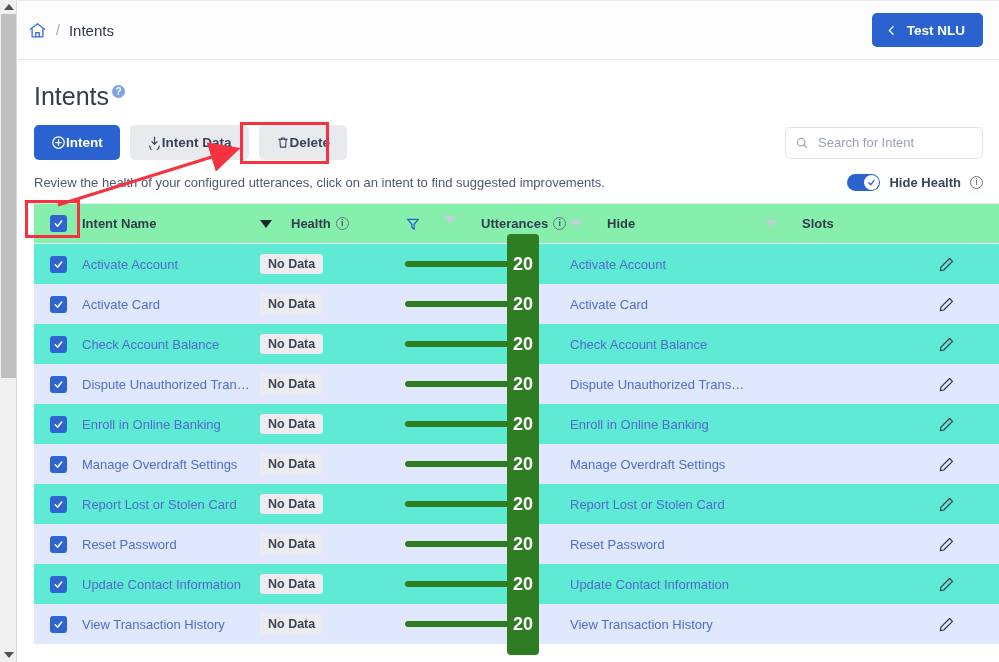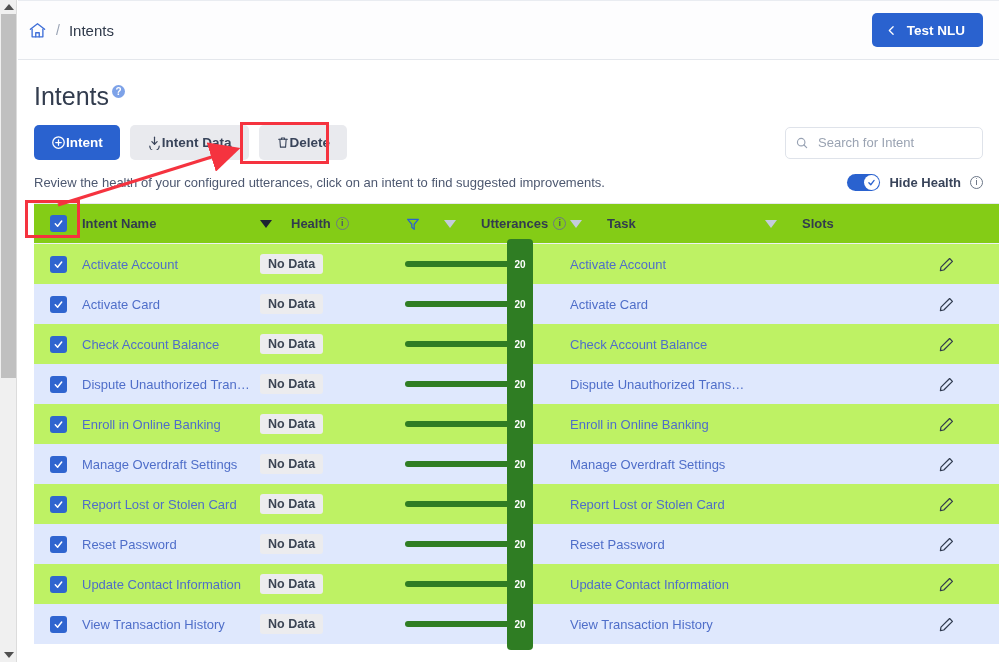--- a/index.html
+++ b/index.html
@@ -143,30 +143,30 @@
   }
 
   
   #table {
     margin-top: 8px;
     border-top: 1px solid #e6e9ef;
     width: 965px;
   }
   .row { display: flex; align-items: center; height: 40px; }
   .row.head {
-    background: #84cc16; height: 40px;
+    background: #86efac; height: 40px;
     border-bottom: 1px solid #edf0f5;
   }
-  .row.body.odd  { background: #bef264; }
+  .row.body.odd  { background: #5eead4; }
   .row.body.even { background: #dfe8fd; }
 
   .c-check { width: 48px; display: flex; align-items: center; justify-content: center; flex: none; }
   .c-name  { width: 178px; flex: none; padding-right: 8px; }
   .c-health{ width: 145px; flex: none; display: flex; align-items: center; gap: 7px; }
-  .c-utter { width: 165px; flex: none; display: flex; align-items: center; gap: 7px; }
+  .c-utter { width: 165px; flex: none; display: flex; align-items: flex-start; gap: 7px; }
   .c-task  { width: 195px; flex: none; display: flex; align-items: center; gap: 7px; padding-right: 8px; }
   .c-slots { width: 140px; flex: none; display: flex; align-items: center; gap: 7px; }
   .c-edit  { width: 82px; flex: none; display: flex; align-items: center; justify-content: center; }
 
   .hcell { font-size: 13px; font-weight: bold; color: #323c4e; display: inline-flex; align-items: center; gap: 5px; }
 
   .tri {
     width: 0; height: 0; display: inline-block;
     border-left: 6px solid transparent; border-right: 6px solid transparent;
     border-top: 8px solid #c4ccdb; cursor: pointer;
@@ -188,21 +188,21 @@
     font-size: 12.5px; font-weight: bold;
     border-radius: 3px; padding: 3px 8px;
   }
 
   .bar-wrap { display: flex; align-items: center; }
   .bar {
     height: 6px; width: 106px; background: #2f7d23; border-radius: 3px;
   }
   .bar-badge {
     background: #2f7d23; color: #ffffff;
-    font-size: 10px; font-weight: bold;
+    font-size: 18px; font-weight: bold;
     border-radius: 4px; padding: 20px 6px;
     margin-left: -4px; min-width: 26px; text-align: center;
   }
 
   .pencil { cursor: pointer; line-height: 0; }
 
   
   .anno { position: absolute; border: 3px solid #f5333f; pointer-events: none; }
   #anno-delete { left: 222px; top: 122px; width: 89px; height: 42px; }
   #anno-check  { left: 7px; top: 200px; width: 55px; height: 38px; }
@@ -347,21 +347,21 @@
           </span>
           <span class="tri" style="margin-right:18px"></span>
           <span class="hcell">
             <span>Utterances</span>
             <i class="info-i">i</i>
           </span>
         </div>
         <div class="c-task">
           <span class="tri" style="margin-right:18px"></span>
           <span class="hcell">
-            <span>Task</span>
+            <span>Hide</span>
           </span>
         </div>
         <div class="c-slots">
           <span class="tri" style="margin-right:18px"></span>
           <span class="hcell">
             <span>Slots</span>
           </span>
         </div>
         <div class="c-edit"></div>
       </div>

